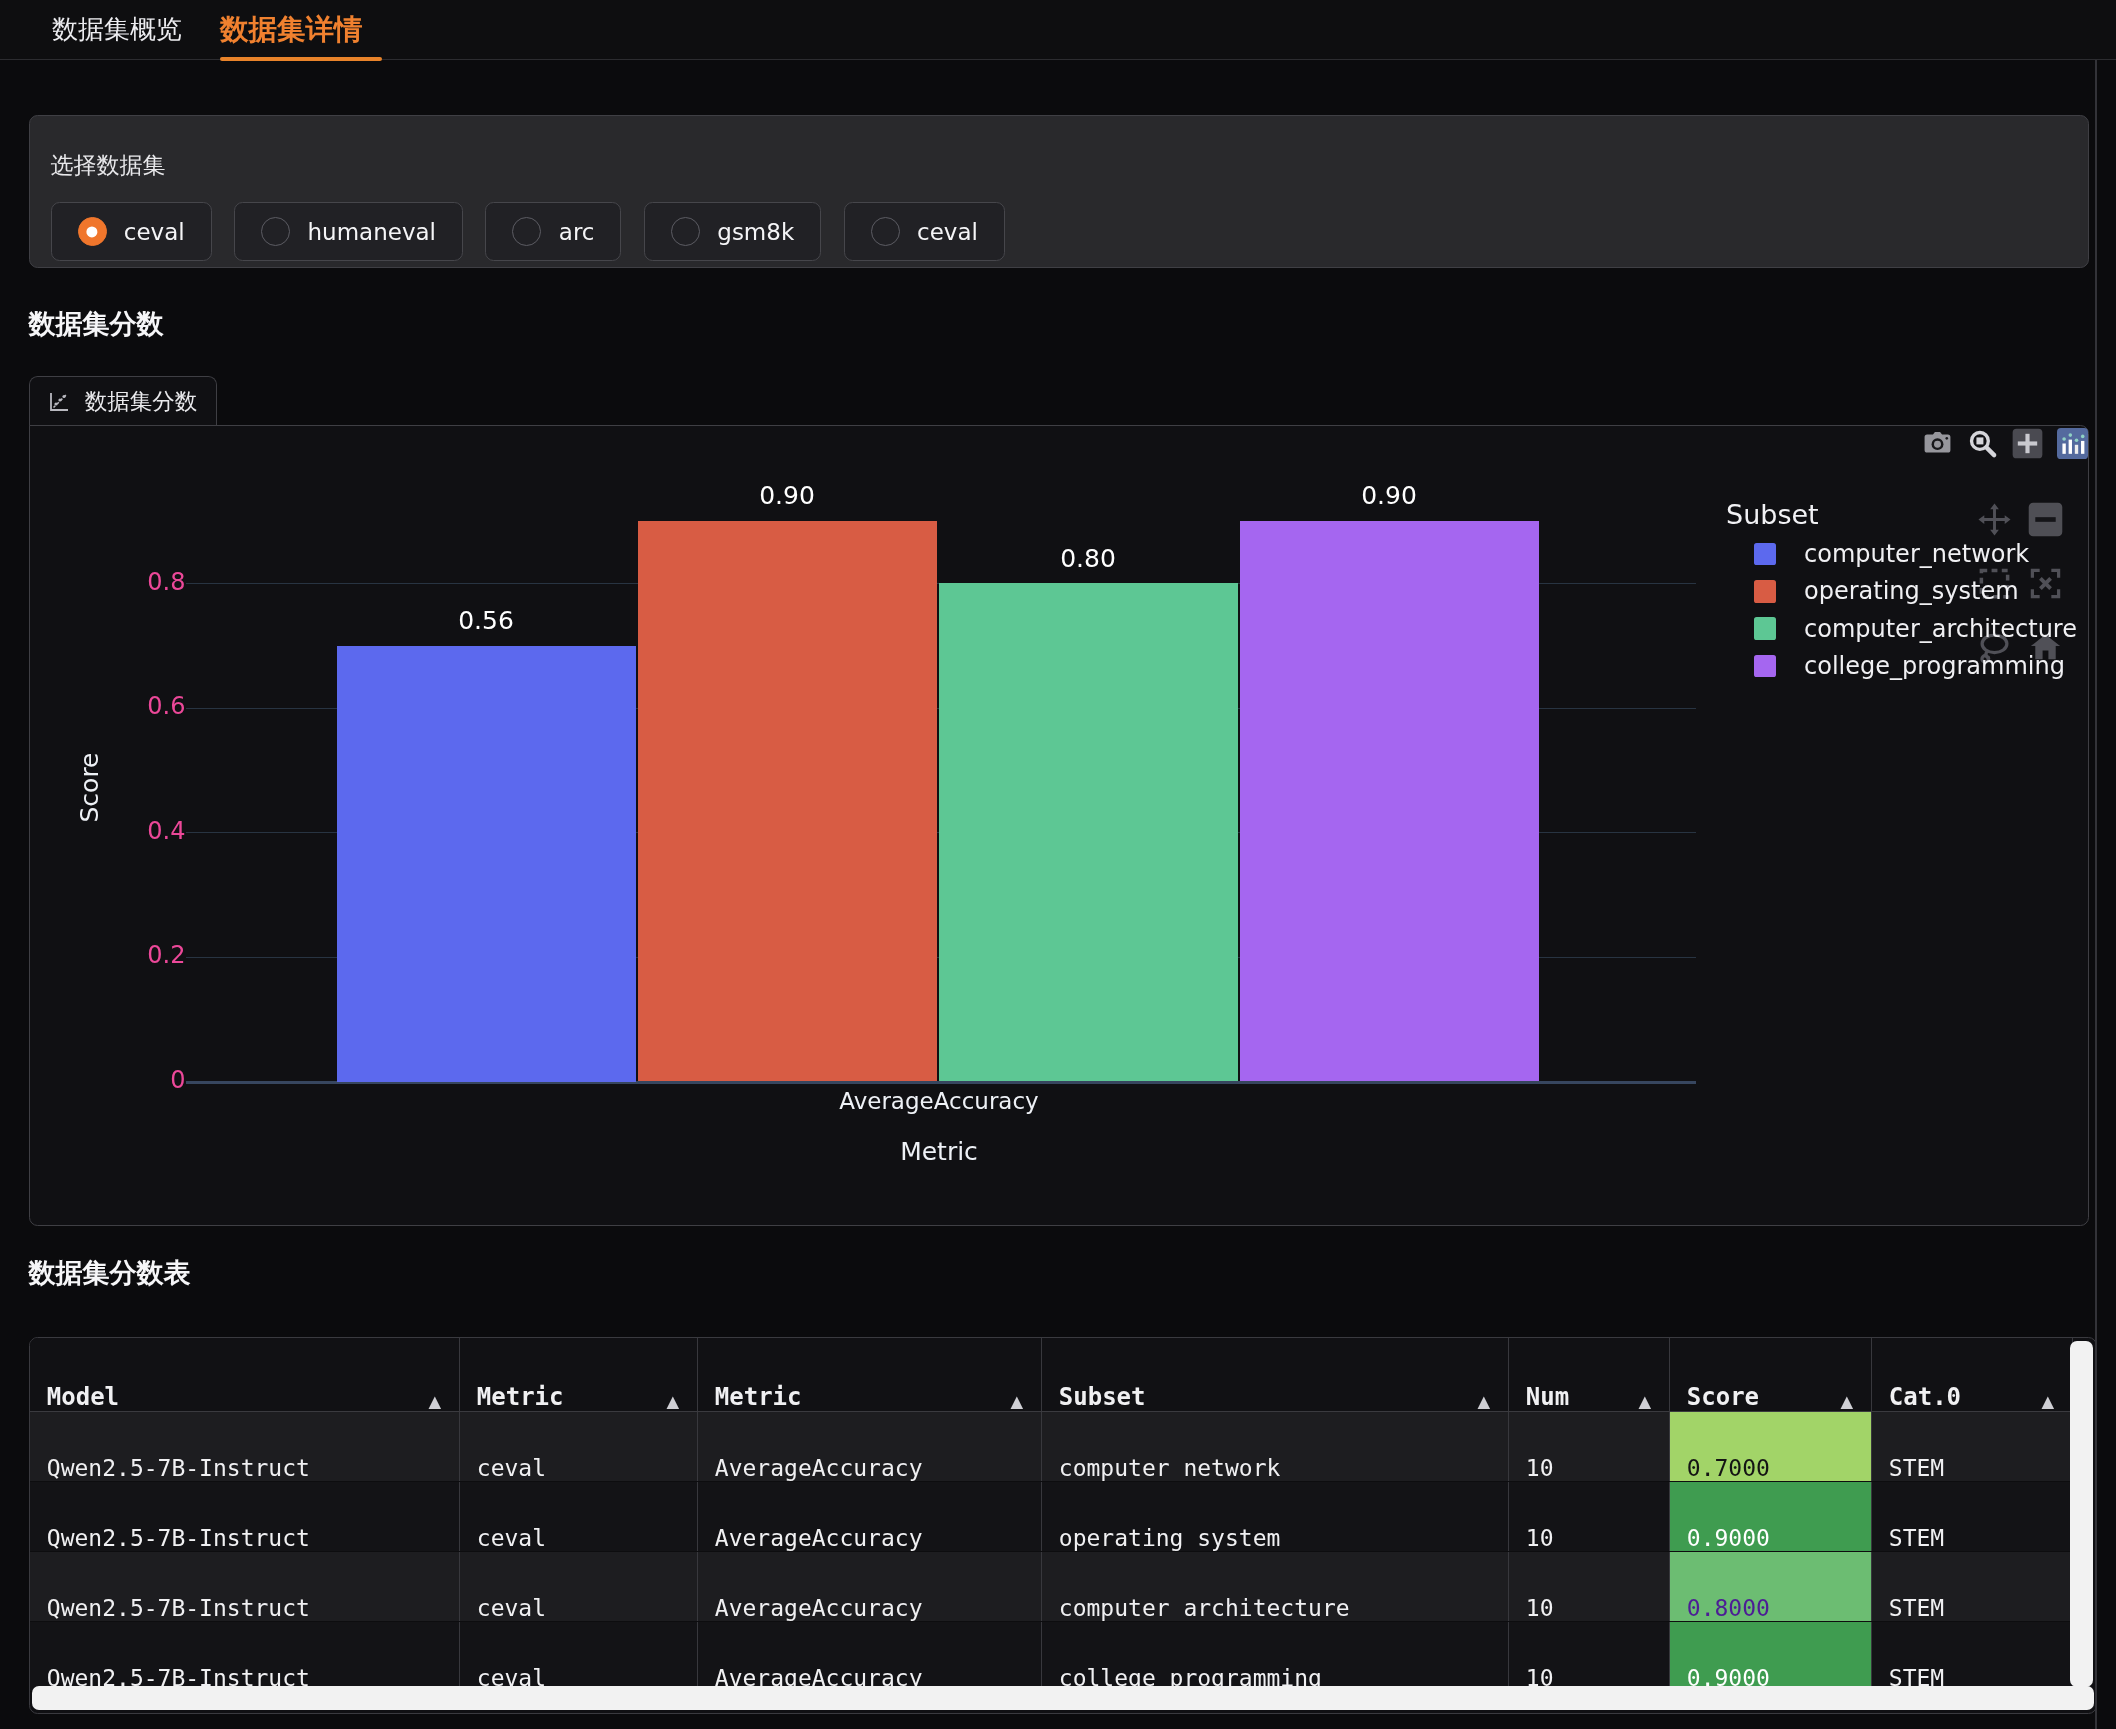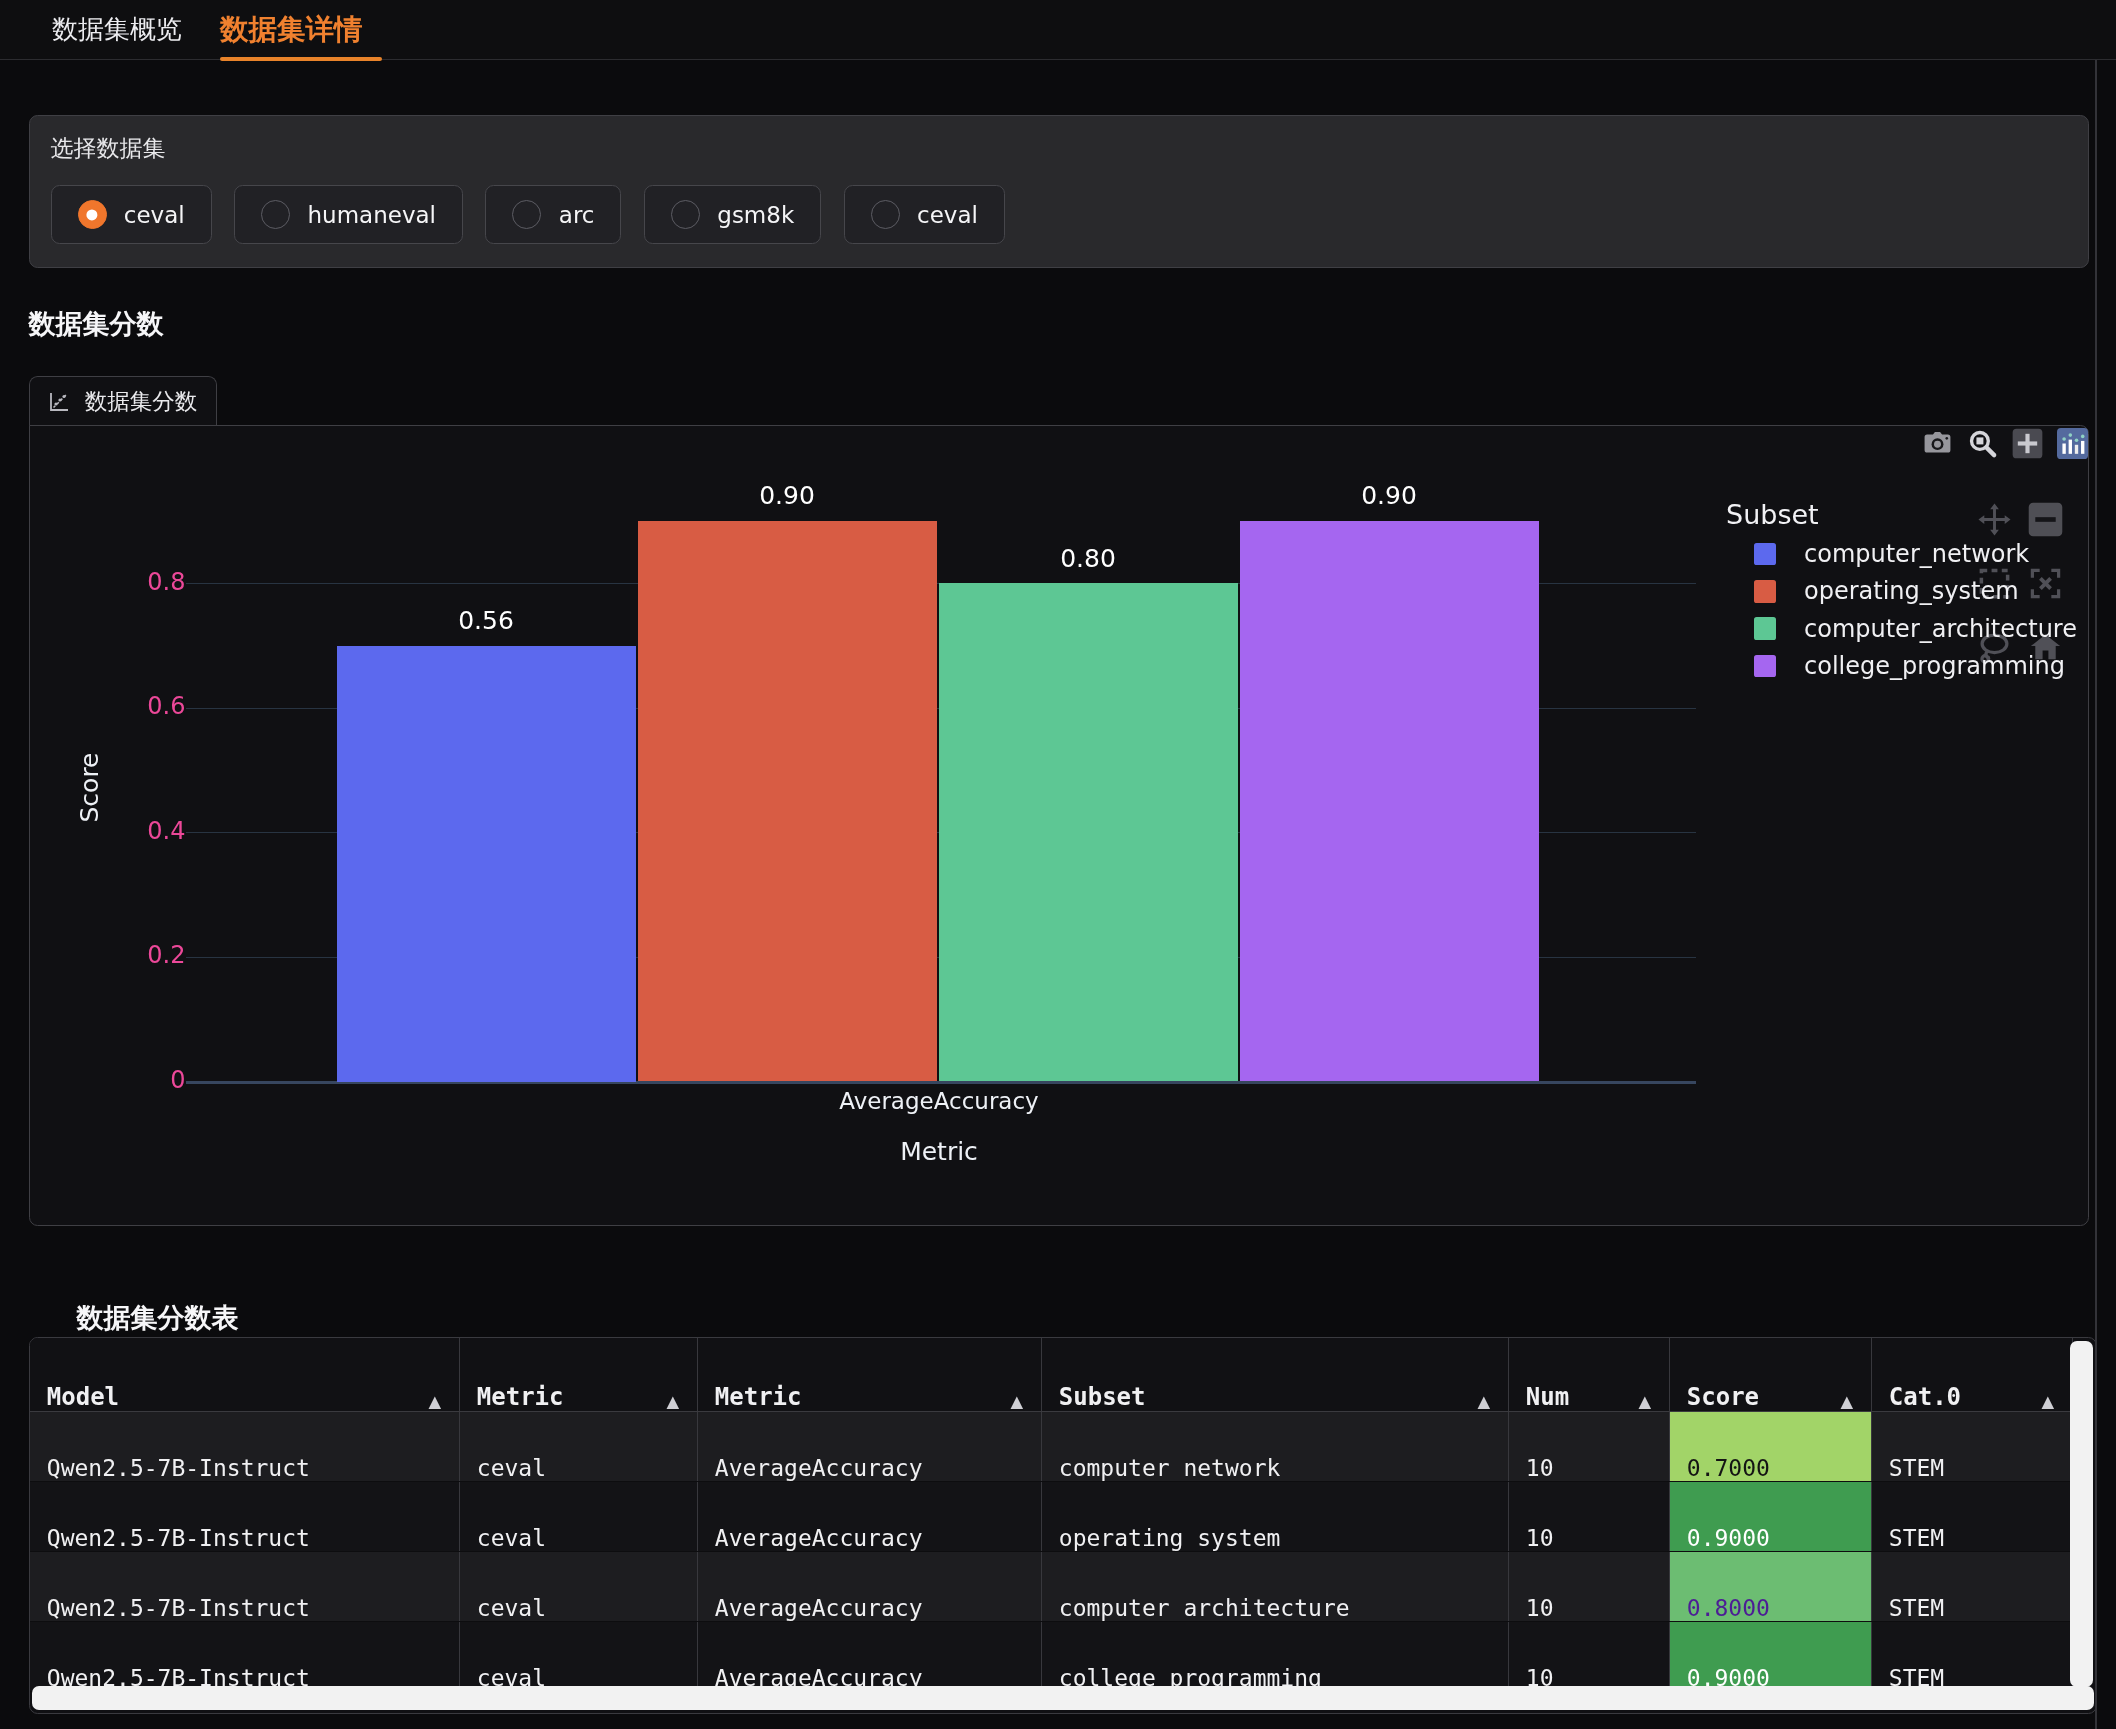--- a/index.html
+++ b/index.html
@@ -8,21 +8,21 @@
 
   
   .tabbar{position:absolute;left:0;top:0;width:2117px;height:60px;background:#0e0e10;
           border-bottom:0.9px solid #2c2c30;display:flex;align-items:center;padding-left:52px;gap:38px;box-sizing:border-box;}
   .tab{font-size:26px;color:#ececf0;height:60px;display:flex;align-items:center;position:relative;cursor:pointer;}
   .tab.active{font-size:28.5px;font-weight:bold;color:#f0812f;padding-right:19px;}
   .tab.active::after{content:"";position:absolute;left:0;right:0;bottom:-1.7px;height:4.3px;background:#e8832a;border-radius:2.6px;}
 
   
   .selector-panel{position:absolute;left:28.5px;top:115px;width:2060px;height:153px;background:#29292c;
-                  border:0.9px solid #3f3f44;border-radius:8.6px;box-sizing:border-box;padding:17px 21px;}
+                  border:0.9px solid #3f3f44;border-radius:8.6px;box-sizing:border-box;padding:34px 21px;}
   .selector-label{font-size:23px;color:#e8e8eb;margin-bottom:21px;}
   .radio-row{display:flex;gap:22.5px;}
   .pill{display:flex;align-items:center;gap:17.3px;background:#212125;border:0.9px solid #46464b;border-radius:8.6px;
         height:59px;padding:0 26px;font-size:23px;color:#f5f5f7;cursor:pointer;box-sizing:border-box;}
   .rcircle{width:29px;height:29px;border-radius:50%;border:1.7px solid #5c5c63;box-sizing:border-box;position:relative;flex:none;}
   .pill.selected .rcircle{background:#f0762c;border-color:#f0762c;}
   .pill.selected .rcircle::after{content:"";position:absolute;left:50%;top:50%;width:11.2px;height:11.2px;border-radius:50%;
         background:#fff;transform:translate(-50%,-50%);}
 
   
@@ -234,21 +234,21 @@
       <div class="bar" style="left: 307px; top: 220px; width: 299px; height: 436px; background: rgb(92, 105, 238);"></div>
       <div class="bar-label" style="left: 306px; top: 180px;">0.56</div>
       <div class="bar" style="left: 608px; top: 95px; width: 299px; height: 560px; background: rgb(216, 92, 68);"></div>
       <div class="bar-label" style="left: 607px; top: 55px;">0.90</div>
       <div class="bar" style="left: 909px; top: 157px; width: 299px; height: 498px; background: rgb(93, 199, 148);"></div>
       <div class="bar-label" style="left: 908px; top: 118px;">0.80</div>
       <div class="bar" style="left: 1210px; top: 95px; width: 299px; height: 560px; background: rgb(165, 102, 240);"></div>
       <div class="bar-label" style="left: 1209px; top: 55px;">0.90</div>
     </div>
 
-  <h2 class="heading" style="top:1300px;margin-left:48px;">数据集分数表</h2>
+  <h2 class="heading" style="top:1255px;">数据集分数表</h2>
 
   <div class="table-outer">
     <div class="tgrid" id="tgrid">
         <div class="trow header">
           <div class="th">
             <span>Model</span>
             <span class="sort">▲</span>
           </div>
           <div class="th">
             <span>Metric</span>

